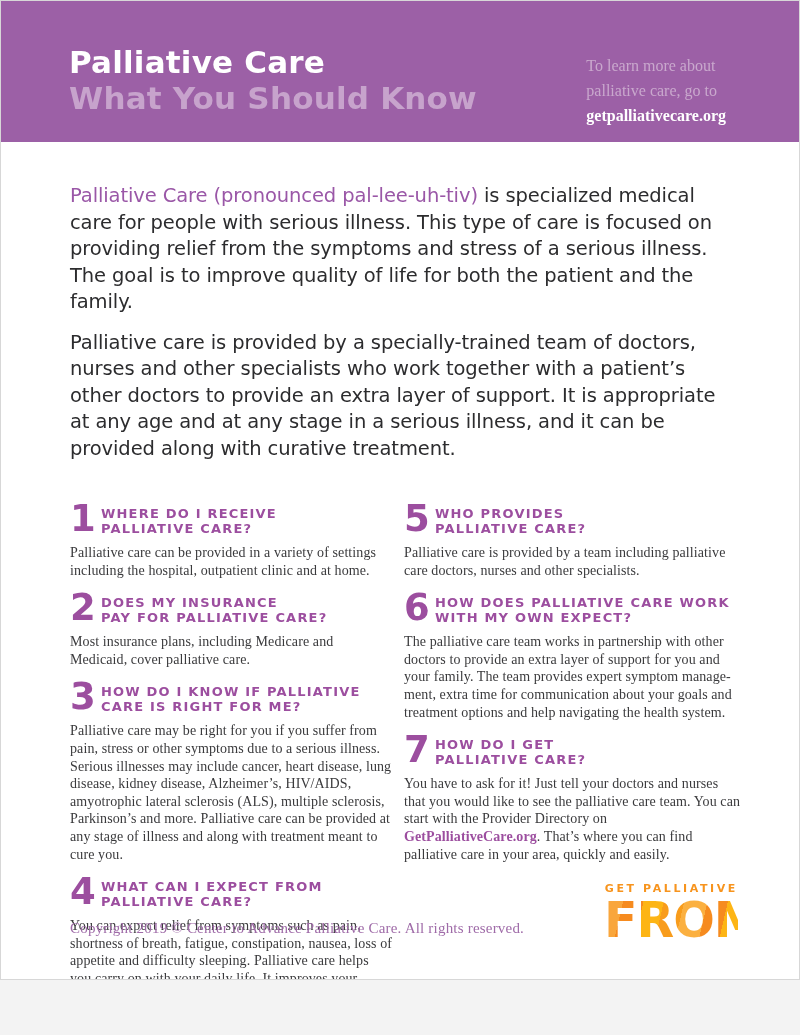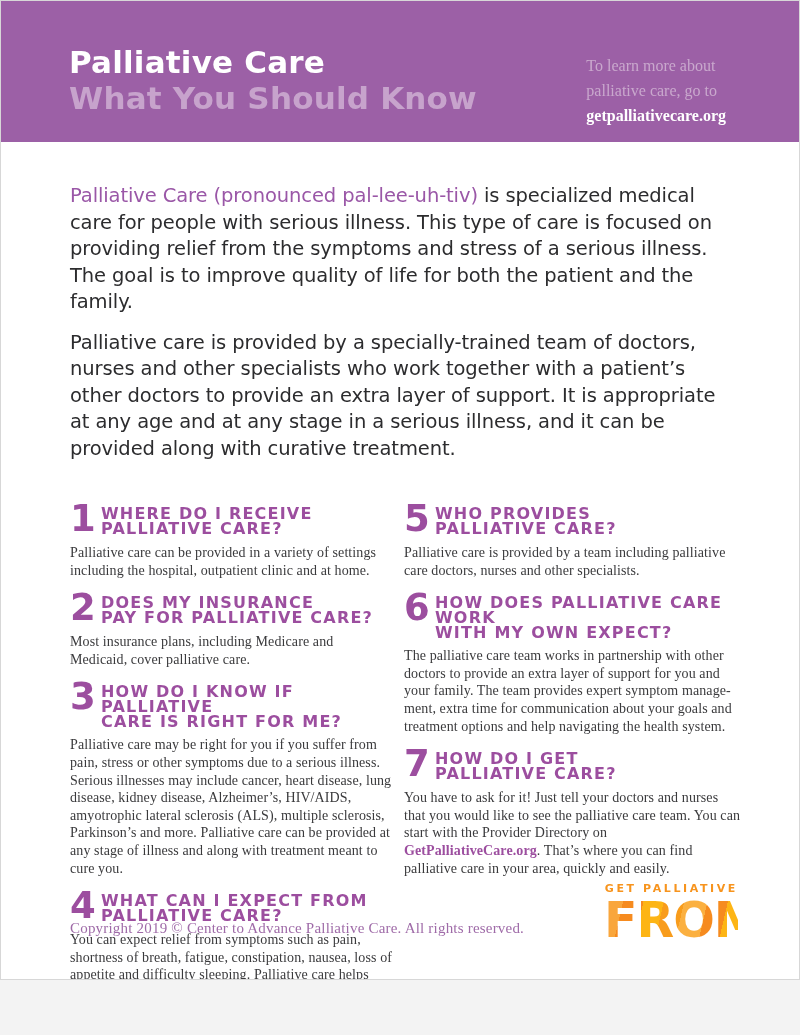--- a/index.html
+++ b/index.html
@@ -38,21 +38,21 @@
   }
   .col-left  { width:322px; flex:none; }
   .col-right { width:338px; flex:none; }
   .faq-item { margin-bottom:14px; }
   .faq-head { display:flex; min-height:33px; }
   .faq-num {
     width:31px; flex:none; color:#9C4E9F; font-size:37px; font-weight:700;
     line-height:30px; letter-spacing:-1px;
   }
   .faq-heading {
-    color:#9C4E9F; font-size:16px; font-weight:700; letter-spacing:1.2px;
+    color:#9C4E9F; font-size:13px; font-weight:700; letter-spacing:1.2px;
     line-height:15px; white-space:pre-line; padding-top:2px;
   }
   .faq-answer {
     margin-top:7px; font-family:"Liberation Serif", serif;
     font-size:14px; line-height:17.6px; color:#3a3a3c; letter-spacing:0.1px;
   }
   .faq-answer .inline-link { color:#9C4E9F; font-weight:700; }
   
   .copyright {
     position:absolute; left:69px; bottom:42px;

